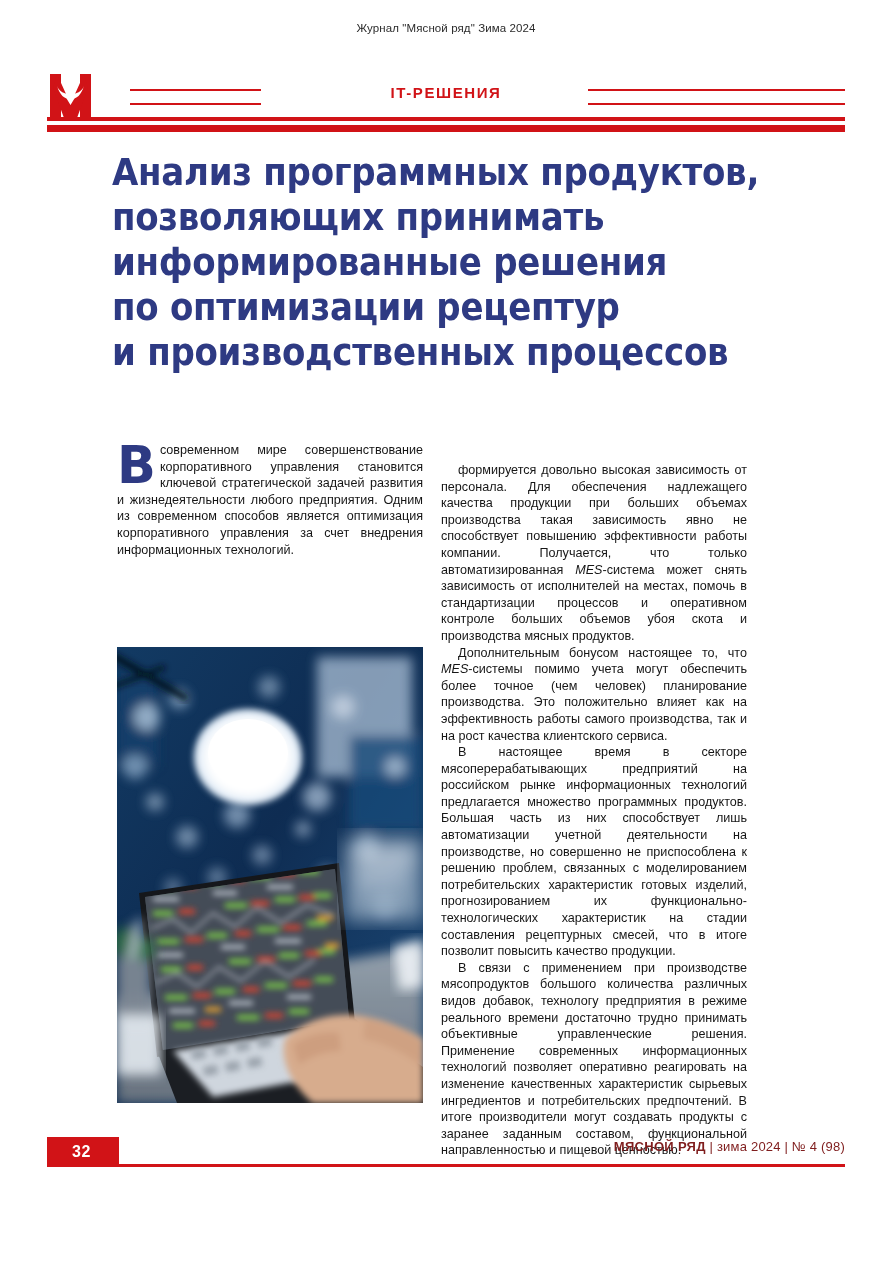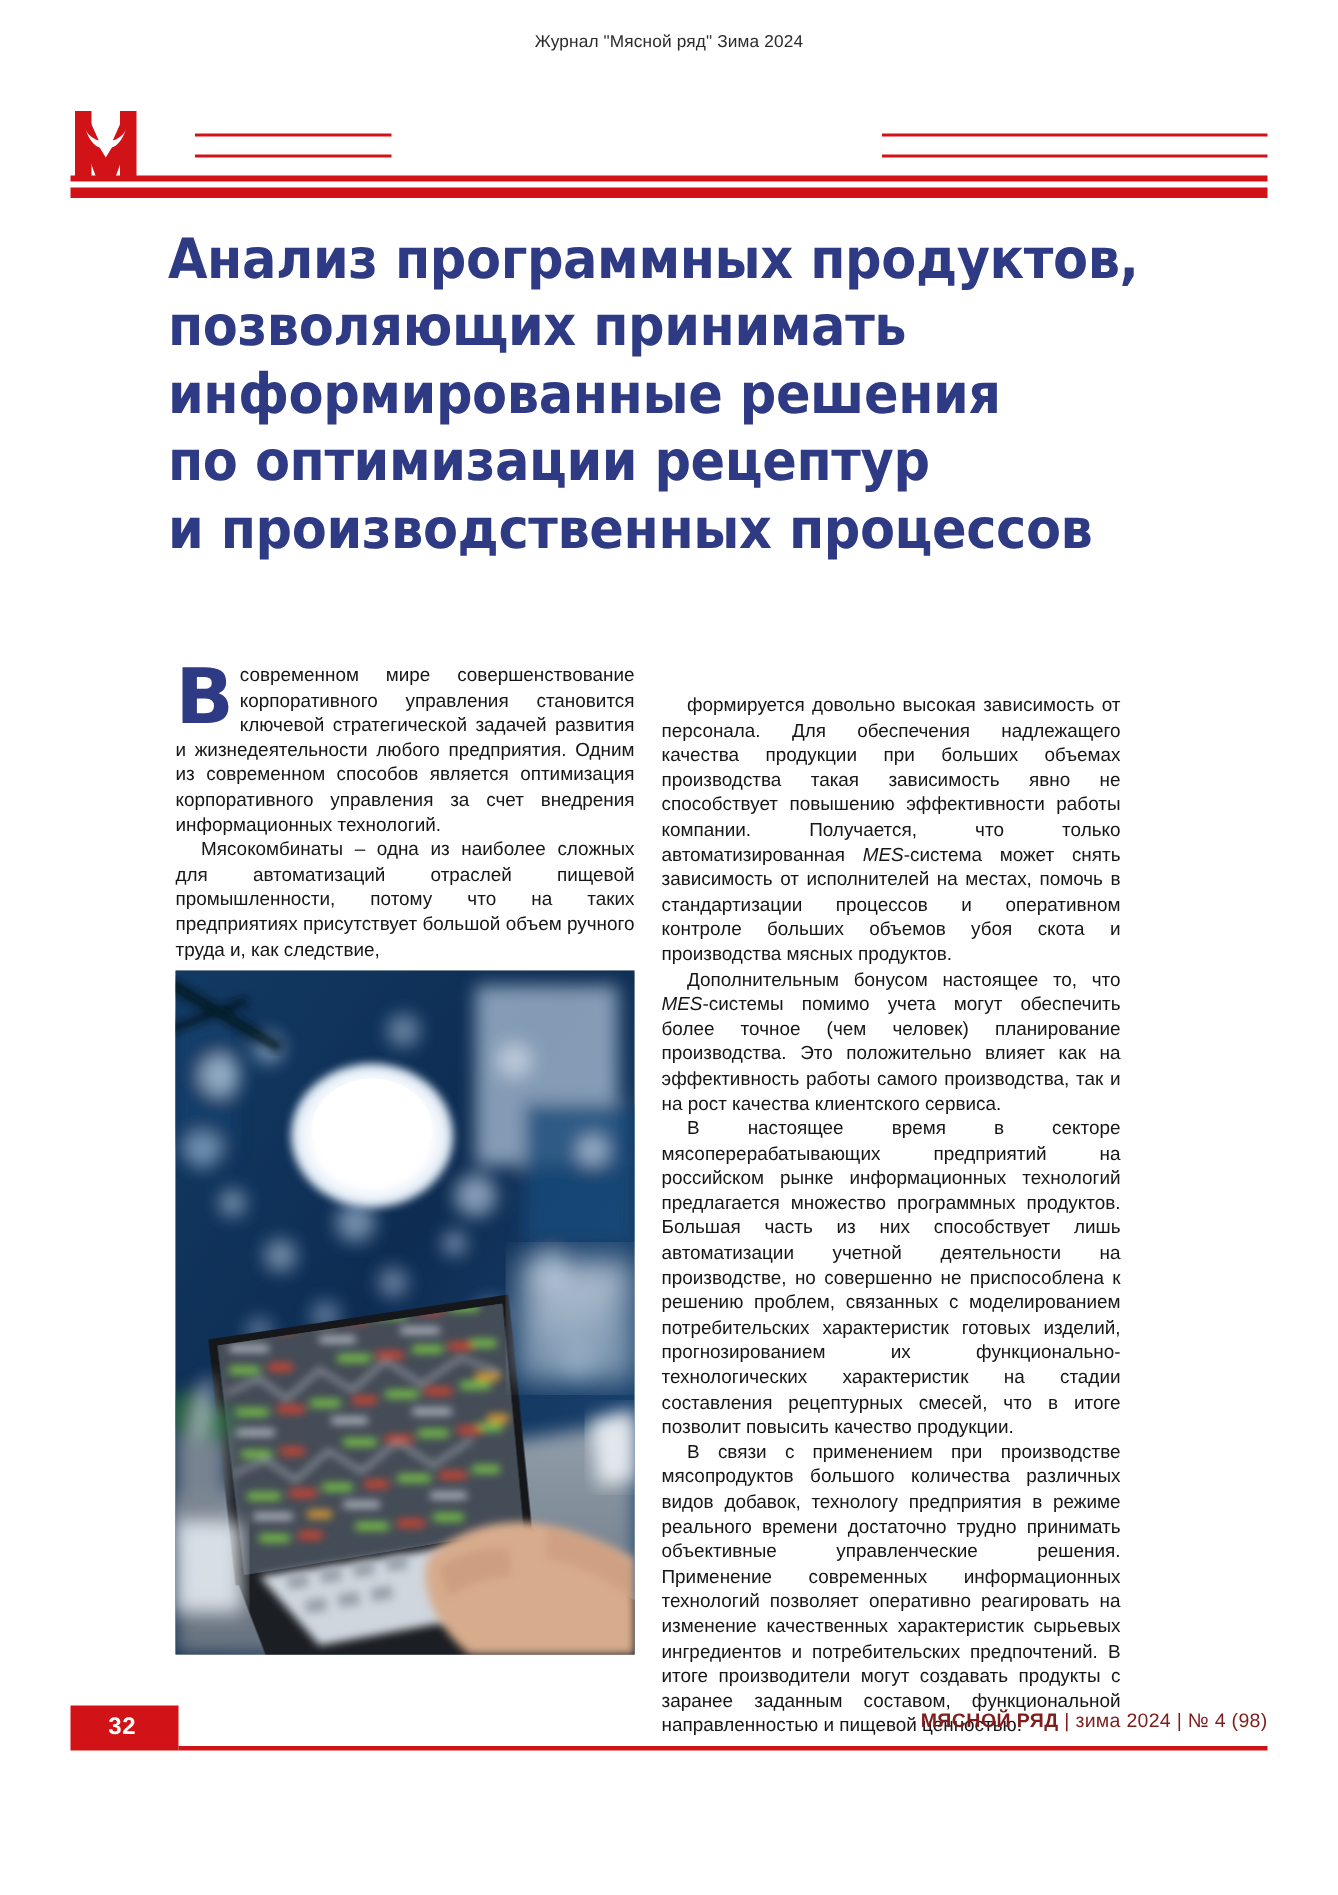--- a/index.html
+++ b/index.html
@@ -217,39 +217,39 @@
       <polygon points="10,2 23.5,32 30,32 30,46 17,46 6,16" fill="#d11317"></polygon>
       <polygon points="37,2 23.5,32 17,32 17,46 30,46 41,16" fill="#d11317"></polygon>
       <path d="M10,14 C14,25 33,25 37,14 C34,23 30,27 23.5,27 C17,27 13,23 10,14 Z" fill="#ffffff"></path>
       <path d="M18,24 L23.5,33 L29,24 C26,27 21,27 18,24 Z" fill="#ffffff"></path>
     </svg>
   </div>
 
   <div class="rule-left r1"></div>
   <div class="rule-left r2"></div>
 
+  <div class="section-label">IT-РЕШЕНИЯ</div>
 
   <div class="rule-right r1"></div>
   <div class="rule-right r2"></div>
 
   <div class="masthead-bar-thin"></div>
   <div class="masthead-bar-thick"></div>
 </div>
 
 <div class="headline">
   <div>Анализ программных продуктов,</div>
   <div>позволяющих принимать</div>
   <div>информированные решения</div>
   <div>по оптимизации рецептур</div>
   <div>и производственных процессов</div>
 </div>
 
 <div class="col col-left">
   <p class="noindent"><span class="dropcap">В</span><span>современном мире совершенствование корпоративного управления становится ключевой стратегической задачей развития и жизнедеятельности любого предприятия. Одним из современном способов является оптимизация корпоративного управления за счет внедрения информационных технологий.</span></p>
-  <p><span>Мясокомбинаты – одна из наиболее сложных для автоматизаций отраслей пищевой промышленности, потому что на таких предприятиях присутствует большой объем ручного труда и, как следствие,</span></p>
 </div>
 
 <div class="col col-right" id="right-col">
     <p><span>формируется довольно высокая зависимость от персонала. Для обеспечения надлежащего качества продукции при больших объемах производства такая зависимость явно не способствует повышению эффективности работы компании. Получается, что только автоматизированная </span><i>MES</i><span>-система может снять зависимость от исполнителей на местах, помочь в стандартизации процессов и оперативном контроле больших объемов убоя скота и производства мясных продуктов.</span></p>
     <p><span>Дополнительным бонусом настоящее то, что </span><i>MES</i><span>-системы помимо учета могут обеспечить более точное (чем человек) планирование производства. Это положительно влияет как на эффективность работы самого производства, так и на рост качества клиентского сервиса.</span></p>
     <p><span>В настоящее время в секторе мясоперерабатывающих предприятий на российском рынке информационных технологий предлагается множество программных продуктов. Большая часть из них способствует лишь автоматизации учетной деятельности на производстве, но совершенно не приспособлена к решению проблем, связанных с моделированием потребительских характеристик готовых изделий, прогнозированием их функционально-технологических характеристик на стадии составления рецептурных смесей, что в итоге позволит повысить качество продукции.</span></p>
     <p><span>В связи с применением при производстве мясопродуктов большого количества различных видов добавок, технологу предприятия в режиме реального времени достаточно трудно принимать объективные управленческие решения. Применение современных информационных технологий позволяет оперативно реагировать на изменение качественных характеристик сырьевых ингредиентов и потребительских предпочтений. В итоге производители могут создавать продукты с заранее заданным составом, функциональной направленностью и пищевой ценностью.</span></p>
   </div>
 
 <div class="photo">

